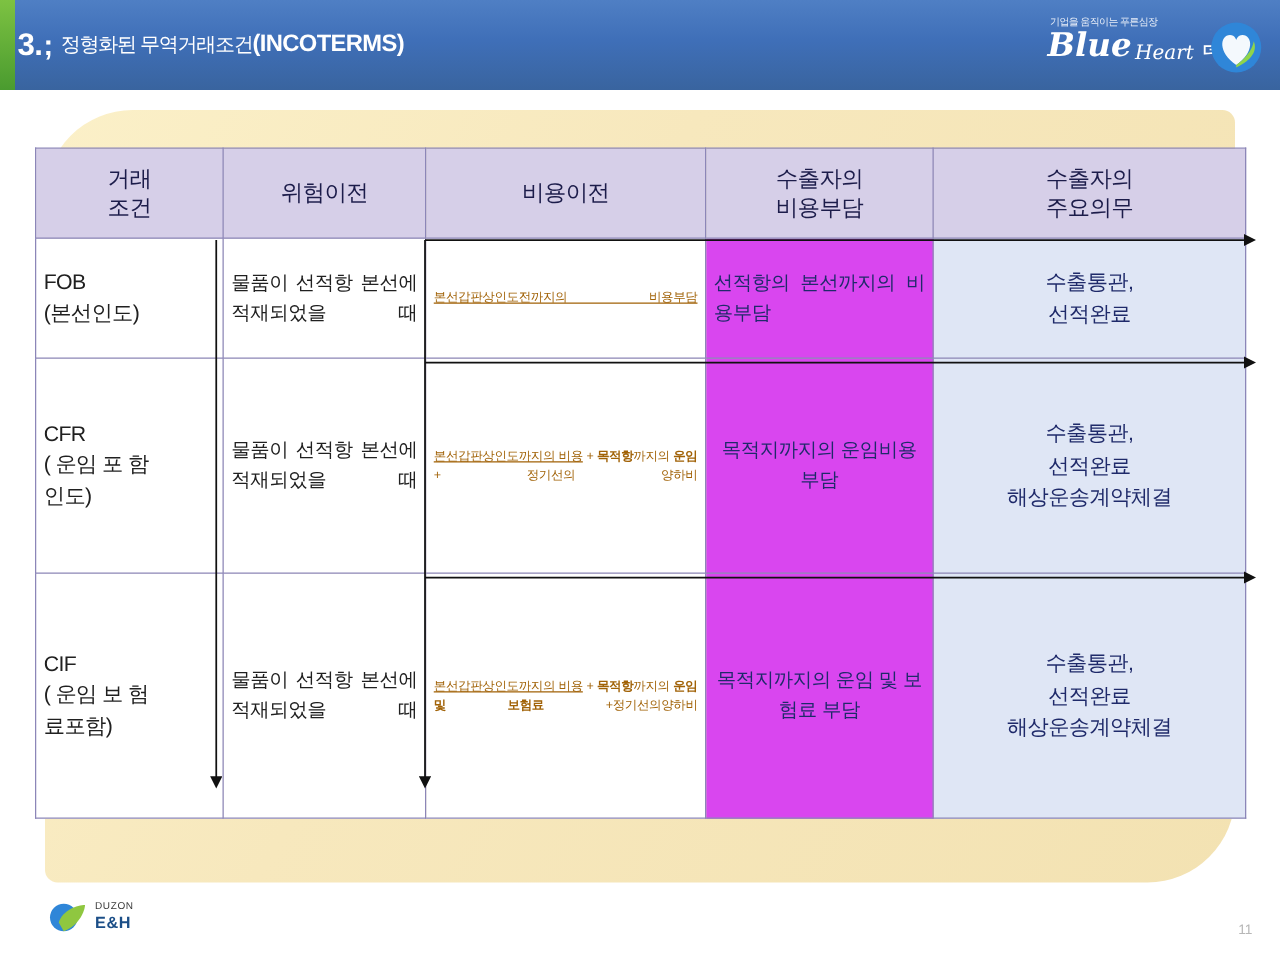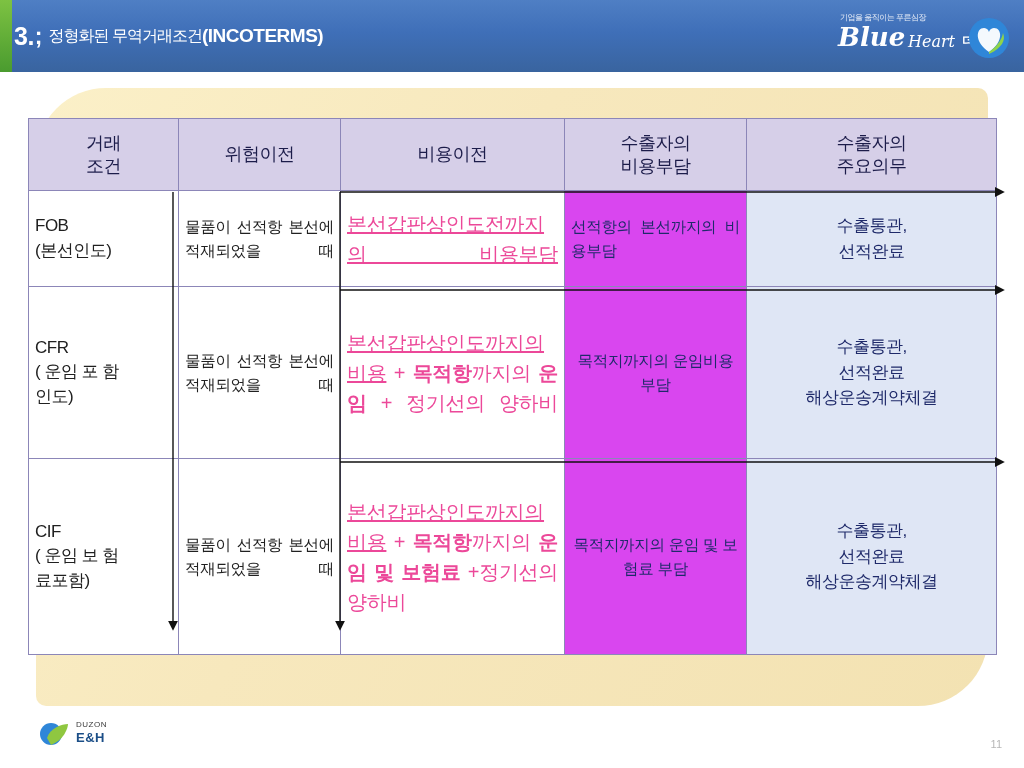--- a/index.html
+++ b/index.html
@@ -161,22 +161,22 @@
     background: #ffffff;
     color: #202020;
     font-size: 15.5px;
     text-align: justify;
     text-align-last: justify;
     letter-spacing: -0.3px;
     line-height: 1.5;
   }
   .c-cost {
     background: #ffffff;
-    color: #ec4899;
-    font-size: 20px;
+    color: #a16207;
+    font-size: 10px;
     text-align: justify;
     text-align-last: justify;
     letter-spacing: -0.3px;
     line-height: 1.5;
   }
   .c-burden {
     background: #d946ef;
     color: #1f2a6a;
     font-size: 15.5px;
     letter-spacing: -0.3px;

